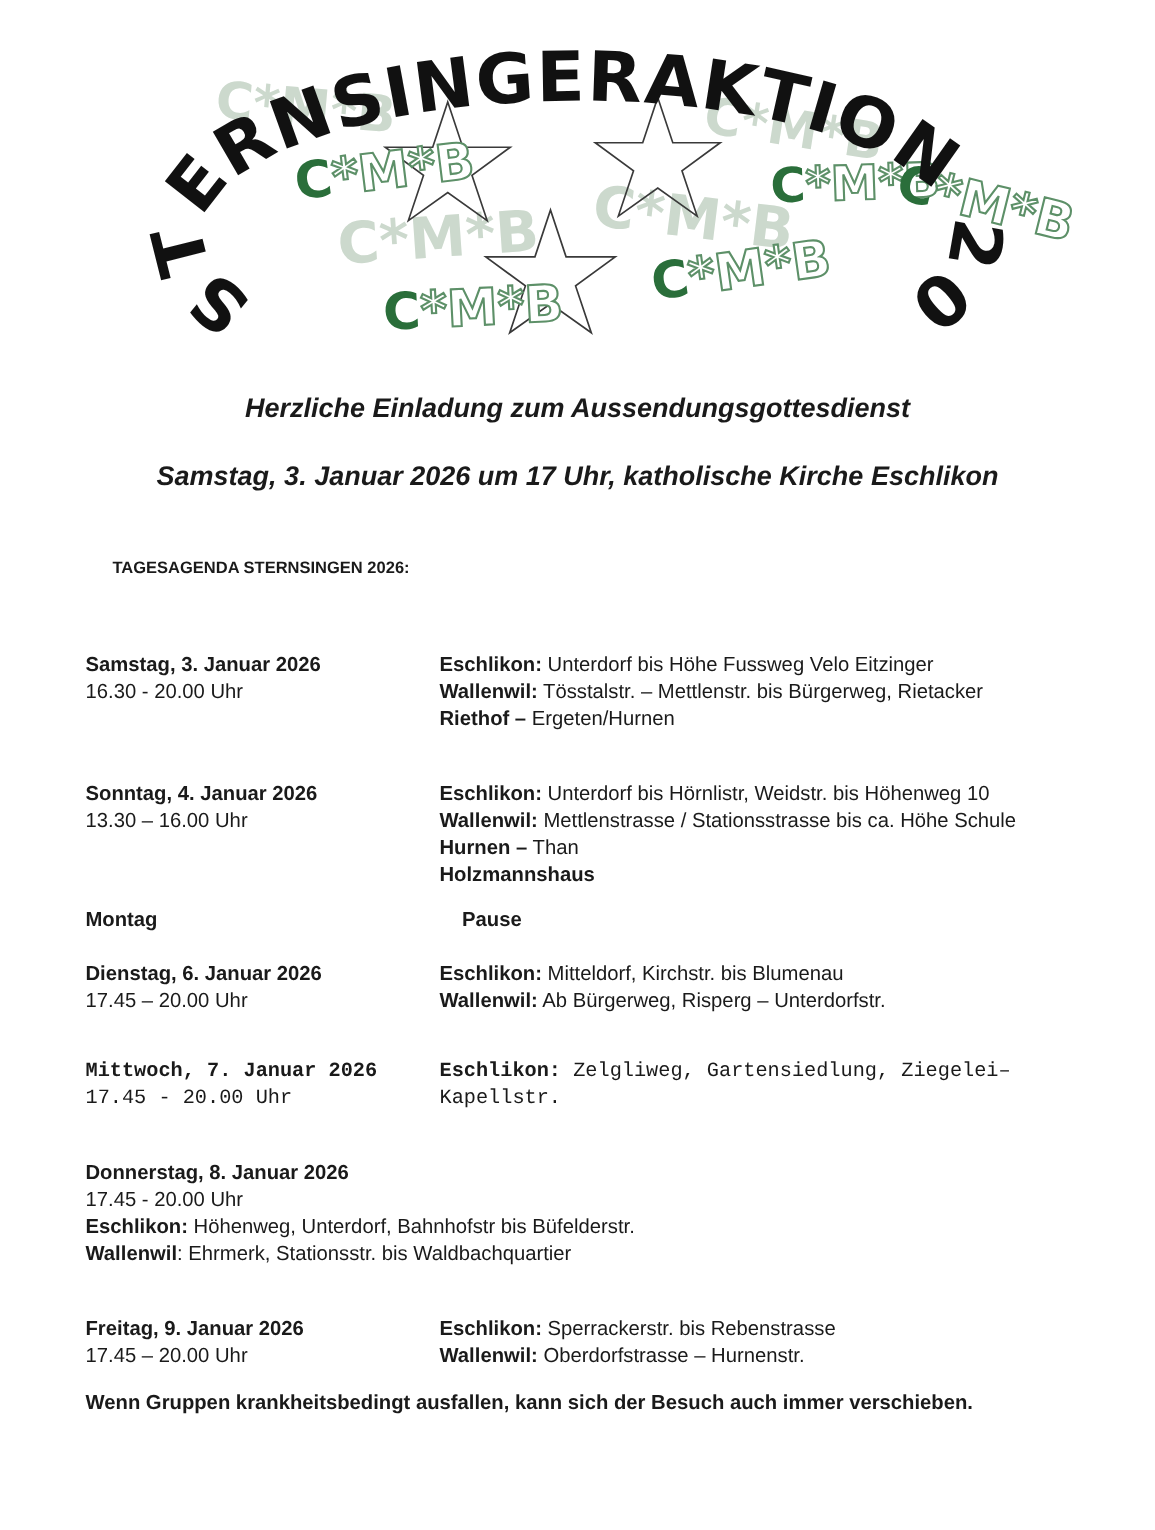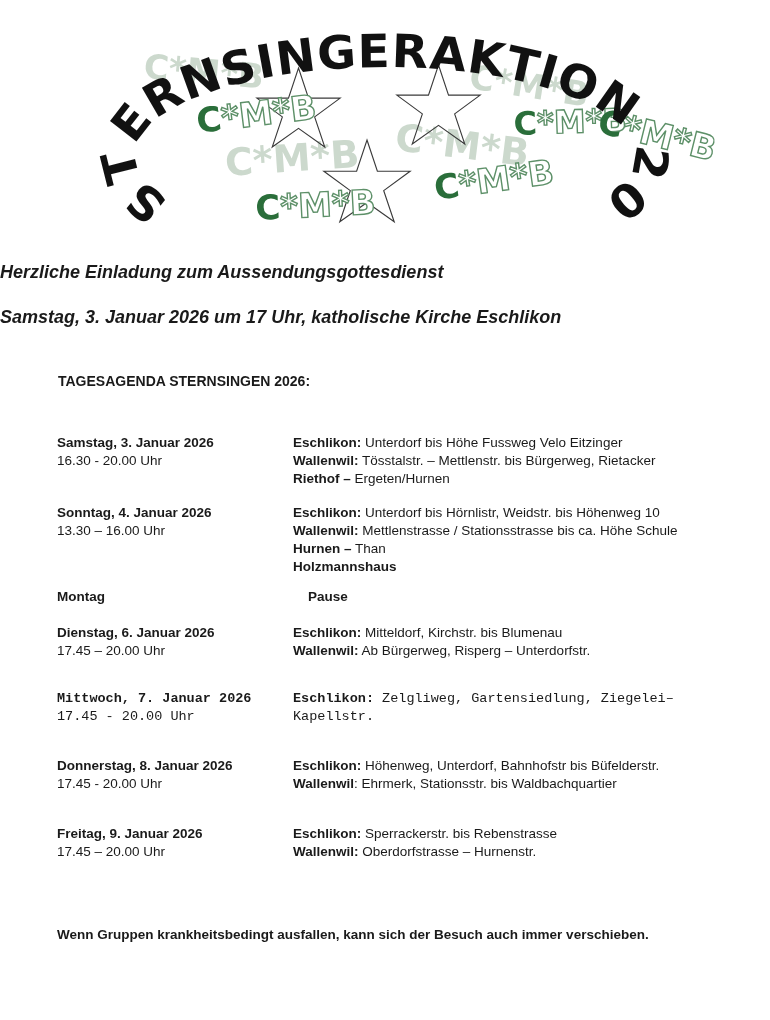--- a/index.html
+++ b/index.html
@@ -10,34 +10,34 @@
   
   .header-art{position:absolute;left:0;top:0;width:770px;height:245px;}
   .cmb-dark-c{fill:var(--dark-green,#2a6e3a);}
   .cmb-outline{fill:#ffffff;stroke:var(--outline-green,#5d9068);stroke-width:1.4px;}
   .cmb-pale{fill:var(--pale-green,#ccd9cd);}
   .cmb{font-family:"DejaVu Sans",sans-serif;font-weight:bold;}
   .star{fill:none;stroke:var(--star-outline,#3a3a3a);stroke-width:1.3px;}
   .arc-title{font-family:"DejaVu Sans",sans-serif;font-weight:bold;font-size:46px;
     letter-spacing:1px;fill:var(--title-black,#111111);}
   
-  .title{position:absolute;left:0;width:770px;
+  .title{position:absolute;left:0;width:770px;text-align:center;
     font-weight:bold;font-style:italic;font-size:18px;line-height:22px;}
   .title-1{top:261px;}
   .title-2{top:306px;}
   
-  .agenda-heading{position:absolute;left:58px;top:373px;font-weight:bold;font-size:14px;}
+  .agenda-heading{position:absolute;left:75px;top:373px;font-weight:bold;font-size:11px;}
   .agenda-table{position:absolute;left:57px;top:434px;width:662px;font-size:13.5px;line-height:18px;}
   .row{display:flex;align-items:flex-start;}
-  .row:nth-child(1){margin-bottom:16px;}
+  .row:nth-child(1){margin-bottom:32px;}
   .row:nth-child(2){margin-bottom:12px;}
   .row:nth-child(3){margin-bottom:18px;gap:15px;}
   .row:nth-child(4){margin-bottom:30px;}
   .row:nth-child(5){margin-bottom:31px;font-family:Liberation Mono, monospace;}
-  .row:nth-child(6){margin-bottom:32px;}
+  .row:nth-child(6){margin-bottom:32px;flex-direction:column;}
   .col-left{width:236px;flex:none;}
   .col-right{flex:1;}
   .b{font-weight:bold;}
   
   .footer{position:absolute;left:57px;top:926px;width:662px;
     font-weight:bold;font-size:13.5px;line-height:18px;}
 </style>
 </head>
 <body>
 

